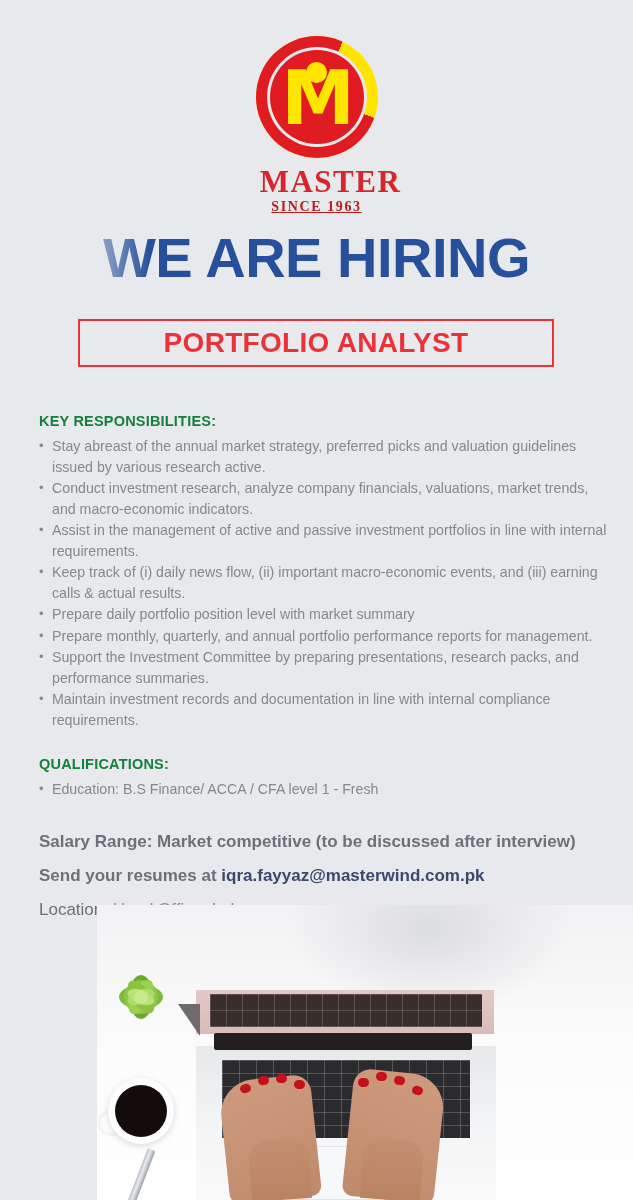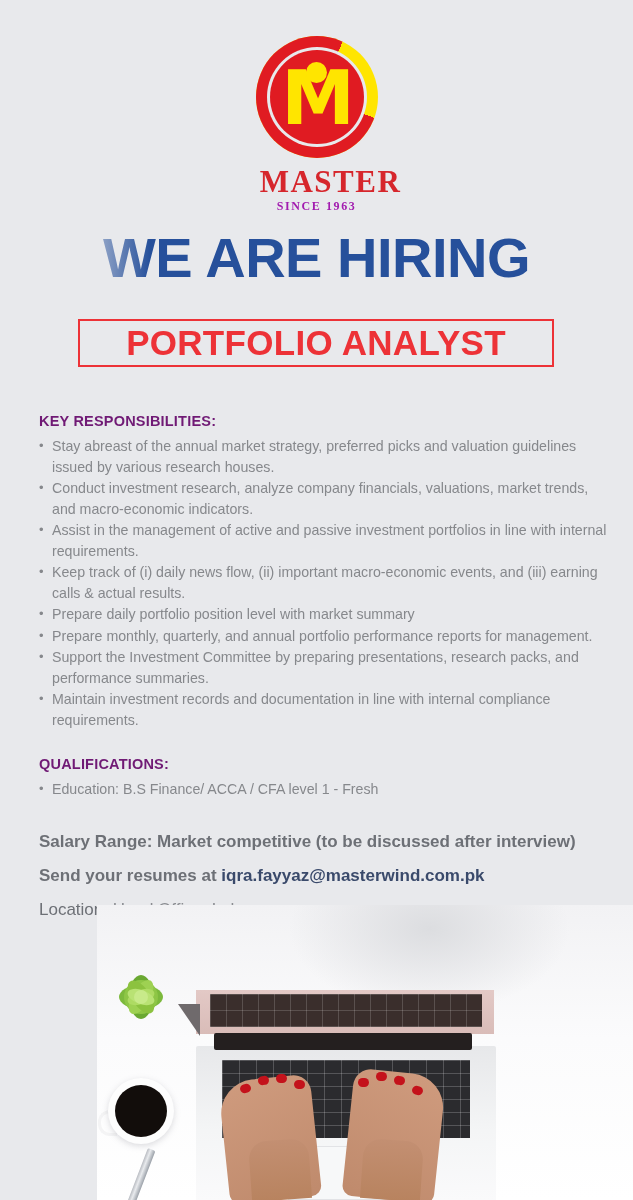--- a/index.html
+++ b/index.html
@@ -103,24 +103,25 @@
     font-size: 31px;
     letter-spacing: 1.5px;
     color: #d6262c;
     line-height: 1;
     padding-left: 28px;
   }
   .since {
     margin-top: 3px;
     font-family: "Liberation Serif", serif;
     font-weight: 700;
-    font-size: 12px;
+    font-size: 14px;
     letter-spacing: 1.6px;
-    color: #a21caf;
+    color: #b91c1c;
     line-height: 1;
+    text-decoration: underline;
   }
 
   
   .headline {
     position: absolute;
     top: 227px;
     left: 0;
     width: 633px;
     text-align: center;
     font-family: "Liberation Sans", sans-serif;
@@ -139,38 +140,38 @@
     height: 48px;
     box-sizing: border-box;
     border: 2px solid #ed3237;
     display: flex;
     align-items: center;
     justify-content: center;
   }
   .title-text {
     font-family: "Liberation Sans", sans-serif;
     font-weight: 700;
-    font-size: 35px;
+    font-size: 28px;
     letter-spacing: 0.3px;
     color: #ed3237;
   }
 
   
   .content {
     position: absolute;
     top: 413px;
     left: 39px;
     width: 572px;
   }
   .section-head {
     font-family: "Liberation Sans", sans-serif;
     font-weight: 700;
     font-size: 14.5px;
     letter-spacing: 0.2px;
-    color: #701a75;
+    color: #15803d;
     margin-bottom: 7px;
   }
   ul.bullets {
     list-style: none;
     margin: 0;
     padding: 0;
   }
   ul.bullets li {
     position: relative;
     padding-left: 13px;
@@ -447,21 +448,21 @@
   <div class="headline">WE ARE HIRING</div>
 
   <div class="title-box">
     <div class="title-text">PORTFOLIO ANALYST</div>
   </div>
 
   <div class="content">
 
     <div class="section-head">KEY RESPONSIBILITIES:</div>
     <ul class="bullets">
-      <li>Stay abreast of the annual market strategy, preferred picks and valuation guidelines issued by various research houses.</li>
+      <li>Stay abreast of the annual market strategy, preferred picks and valuation guidelines issued by various research active.</li>
       <li>Conduct investment research, analyze company financials, valuations, market trends, and macro-economic indicators.</li>
       <li>Assist in the management of active and passive investment portfolios in line with internal requirements.</li>
       <li>Keep track of (i) daily news flow, (ii) important macro-economic events, and (iii) earning calls &amp; actual results.</li>
       <li>Prepare daily portfolio position level with market summary</li>
       <li>Prepare monthly, quarterly, and annual portfolio performance reports for management.</li>
       <li>Support the Investment Committee by preparing presentations, research packs, and performance summaries.</li>
       <li>Maintain investment records and documentation in line with internal compliance requirements.</li>
     </ul>
 
     <div class="section-head qual-head">QUALIFICATIONS:</div>

